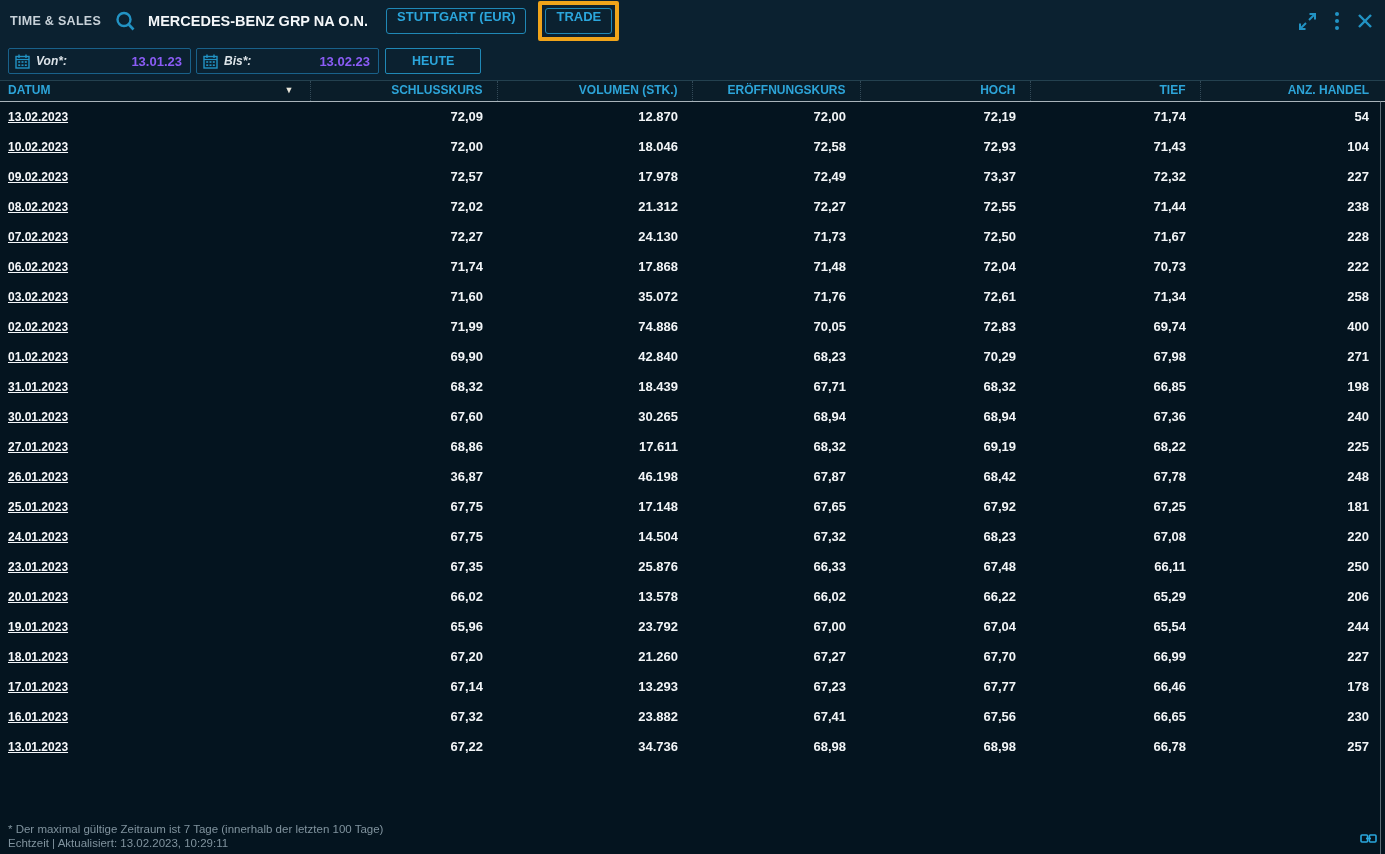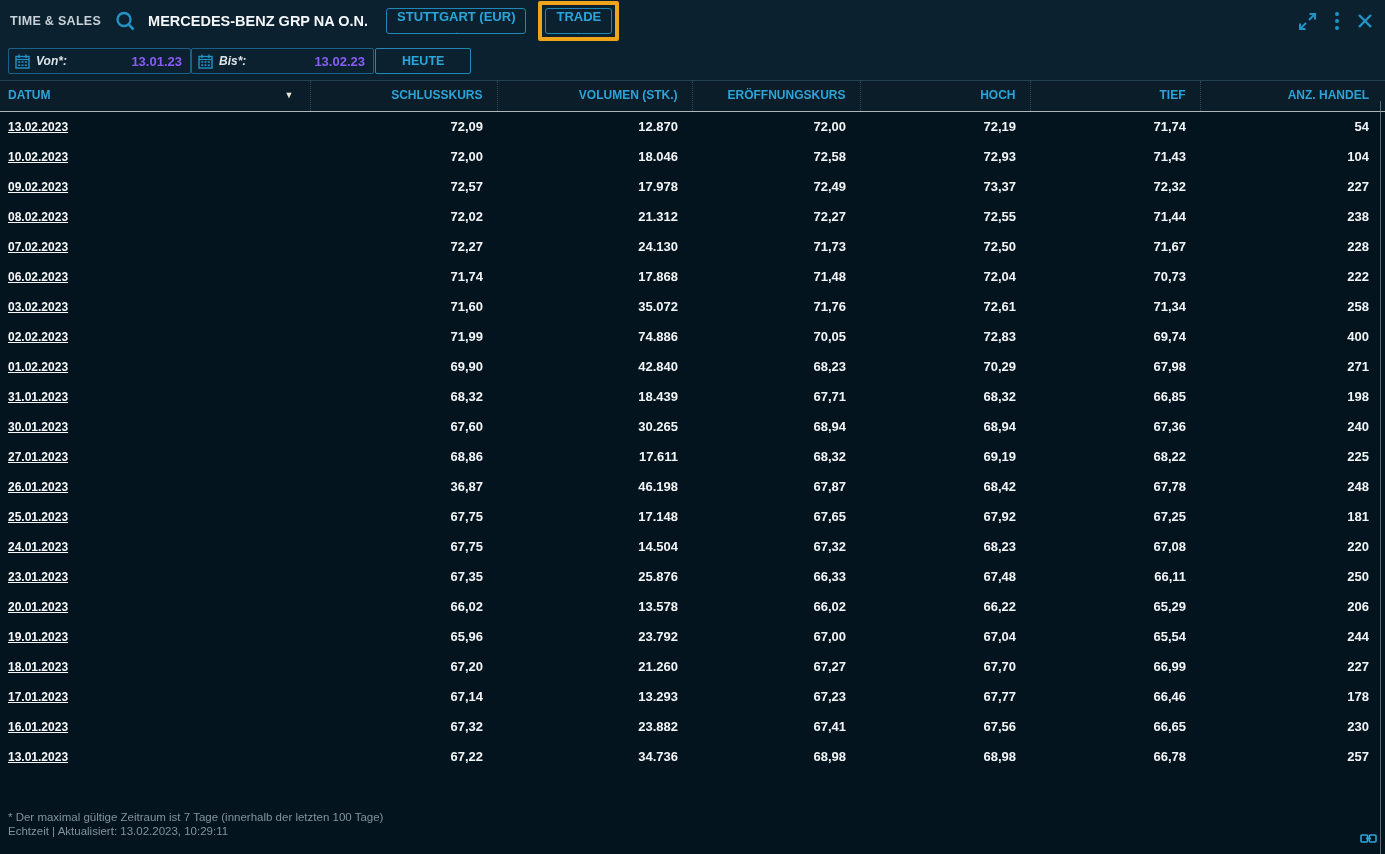--- a/index.html
+++ b/index.html
@@ -32,59 +32,59 @@
     display:inline-flex;
   }
   .trade-highlight .sel-btn { margin-left:0; }
   .tb-spacer { flex:1; }
   .tb-icons { display:flex; align-items:center; gap:17px; }
   .icon-btn { background:none; border:none; padding:0; cursor:pointer; display:flex; align-items:center; }
 
   
   .filterbar {
     height:38px; background:#0b2130;
-    display:flex; align-items:center; padding:0 8px; 
+    display:flex; align-items:center; padding:0 8px; gap:5px;
   }
   .date-field {
     width:183px; height:26px; border:1px solid #19618a; border-radius:2px;
     display:flex; align-items:center; padding:0 8px 0 6px; gap:6px; cursor:text;
   }
   .date-label { color:#dde4e9; font-size:12px; font-style:italic; font-weight:bold; }
   .date-value { flex:1; text-align:right; color:#8b5cf6; font-size:13px; font-weight:bold; }
   .heute-btn {
     height:26px; margin-left:1px; border:1px solid #1f88b6; border-radius:2px;
     background:transparent; color:#2ba6dc; font-size:12.5px; font-weight:bold;
     padding:0 26px; cursor:pointer; font-family:inherit;
   }
 
   
   table { width:1385px; border-collapse:collapse; table-layout:fixed; }
   thead th {
-    height:31px; background:#0a1d29;
+    height:21px; background:#0a1d29;
     border-top:1px solid #24414f; border-bottom:1px solid #a9b4bb;
     color:#2da4d8; font-size:12px; font-weight:bold;
     text-align:right; padding:0 14px 2px 0; white-space:nowrap; cursor:pointer;
   }
   thead th + th { border-left:1px dotted rgba(150,180,200,.3); }
   thead th.col-date { text-align:left; padding-left:8px; }
   th.col-date .th-inner { display:flex; align-items:center; justify-content:space-between; }
   .sort-arrow { color:#e9e6da; font-size:9px; margin-right:2px; }
   tbody td {
     height:30px; color:#f2f5f7; font-size:13px; font-weight:bold;
     text-align:right; padding-right:14px; white-space:nowrap;
   }
   tbody td.col-date { text-align:left; padding:0 0 0 8px; }
   td:last-child, th:last-child { padding-right:16px; }
   .date-link {
     color:#f6f8fa; font-size:12px; font-weight:bold;
     text-decoration:underline; cursor:pointer;
   }
 
   
-  .footer { position:absolute; left:8px; bottom:16px; }
+  .footer { position:absolute; left:8px; bottom:4px; }
   .footer-line { color:#80939e; font-size:11.5px; line-height:14px; }
 
   .scroll-line {
     position:absolute; top:101px; bottom:0; right:4px; width:1px;
     background:#7b8b96; opacity:.75;
   }
   .link-ic { position:absolute; right:8px; bottom:9px; cursor:pointer; display:flex; }
 </style>
 </head>
 <body>

